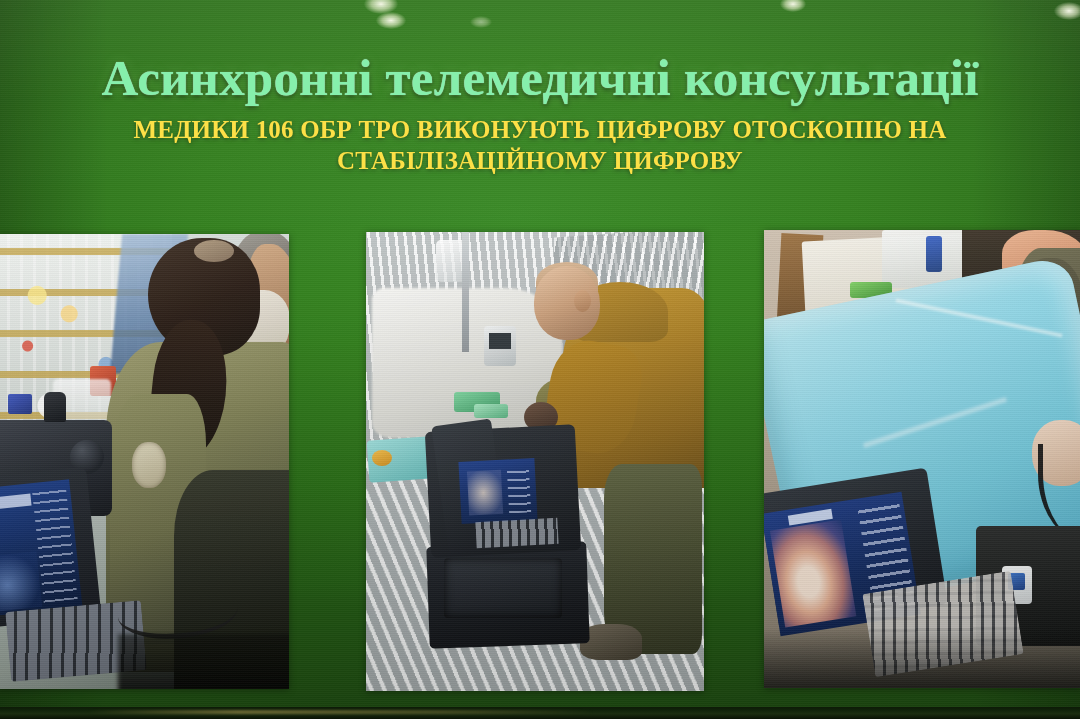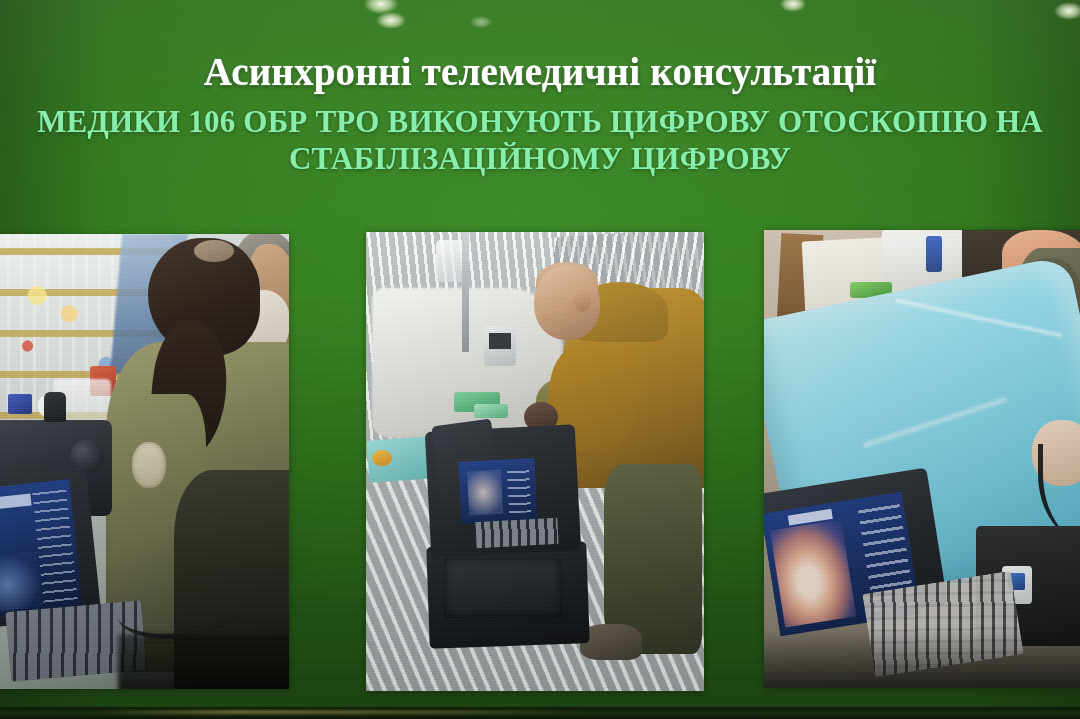--- a/index.html
+++ b/index.html
@@ -85,38 +85,38 @@
   .title-block {
     position: absolute;
     left: 0;
     right: 0;
     top: 52px;
     text-align: center;
     z-index: 4;
   }
   .slide-title {
     margin: 0;
-    font-size: 39px;
+    font-size: 51px;
     line-height: 1.04;
     font-weight: 700;
-    color: #ffffff;
+    color: #86efac;
     letter-spacing: 0.2px;
     text-shadow:
       0 0 1px rgba(255,255,255,0.7),
       0 2px 5px rgba(0,0,0,0.45),
       0 0 14px rgba(190,255,160,0.18);
     font-family: "Liberation Serif", "DejaVu Serif", serif;
   }
   .slide-subtitle {
     margin: 10px auto 1px;
     width: 1010px;
-    font-size: 31px;
+    font-size: 25px;
     line-height: 1.22;
     font-weight: 700;
-    color: #86efac;
+    color: #fde047;
     letter-spacing: 0.2px;
     text-shadow:
       0 1px 4px rgba(0,0,0,0.45),
       0 0 10px rgba(190,255,160,0.14);
     font-family: "Liberation Serif", "DejaVu Serif", serif;
   }
   .slide-subtitle .ln { display: block; }
 
   
   .photo-strip {

